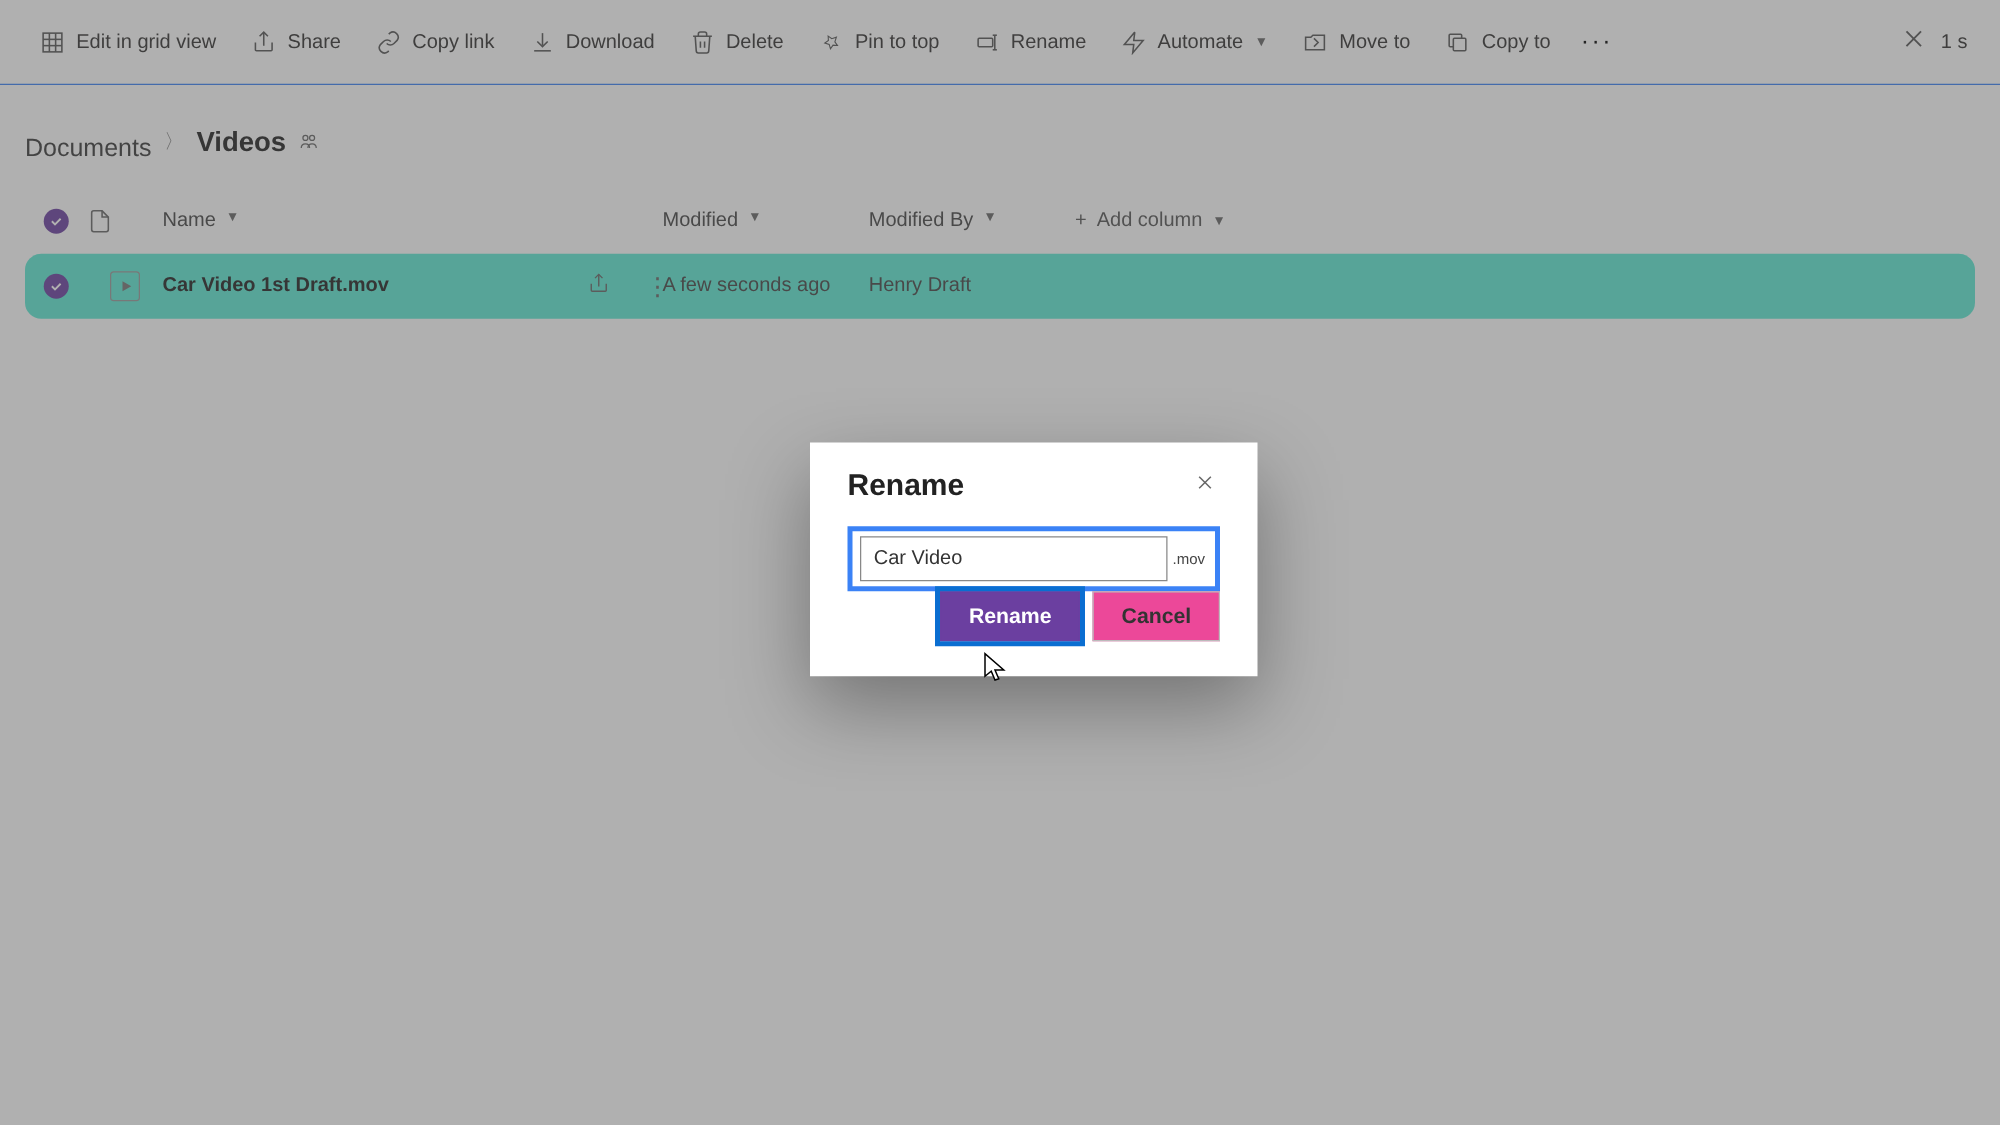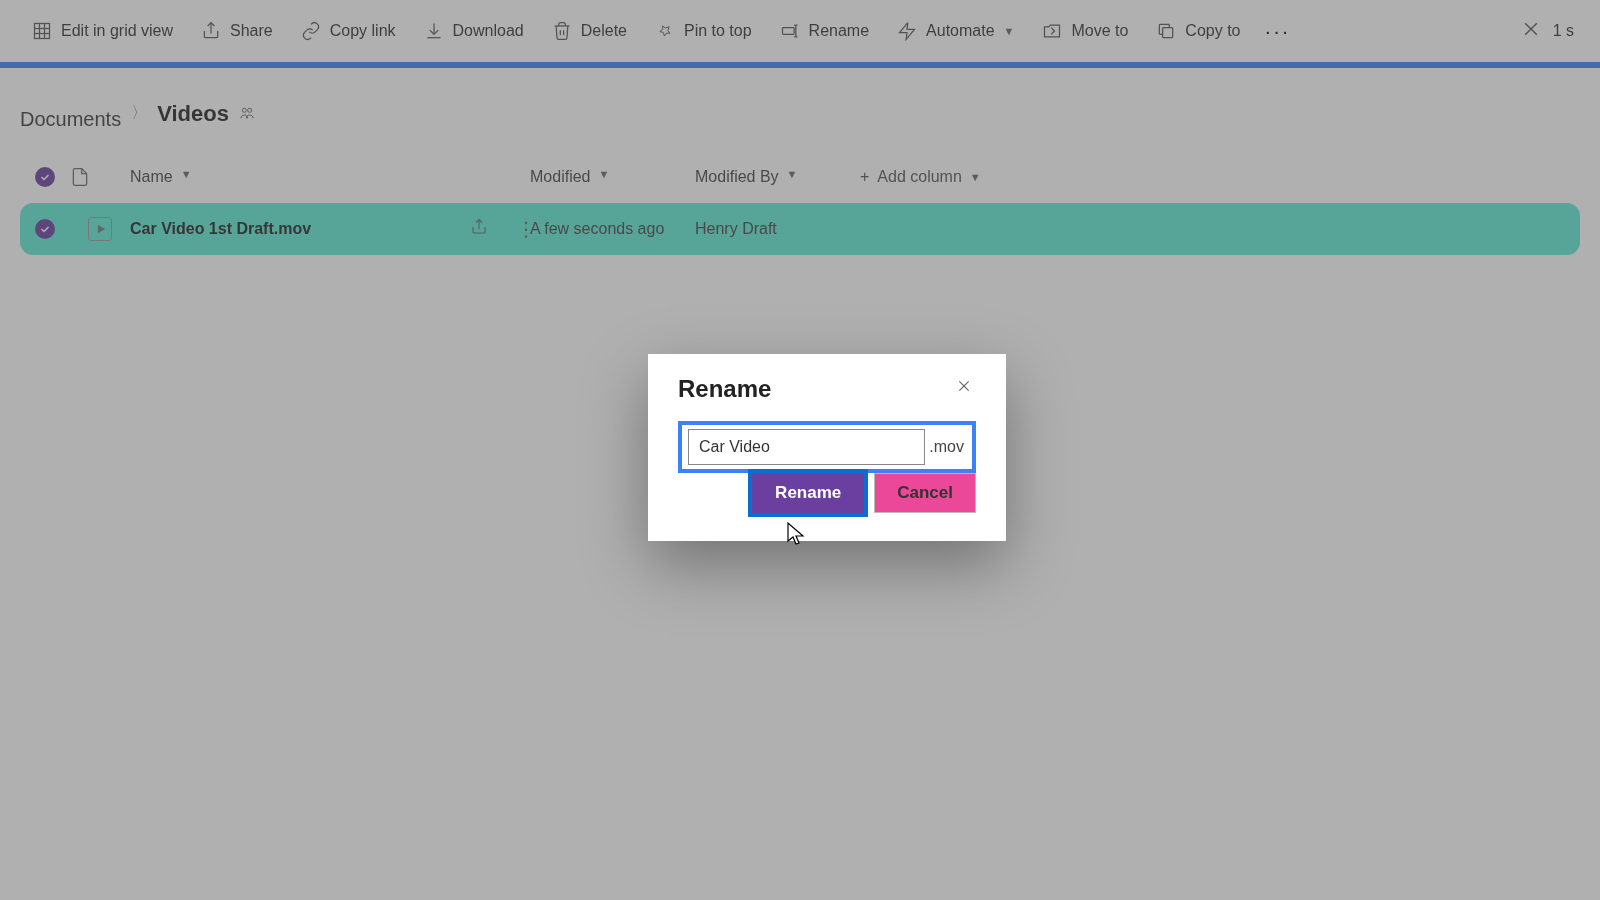--- a/index.html
+++ b/index.html
@@ -17,21 +17,21 @@
       background: rgba(80,80,80,0.45);
       z-index: 50;
     }
     .toolbar {
       height: 68px;
       display: flex;
       align-items: center;
       padding: 0 18px;
       gap: 0;
       background: #fff;
-      border-bottom: 6px solid #3b82f6;
+      border-bottom: 1px solid #3b82f6;
     }
     .toolbar-item {
       display: flex;
       align-items: center;
       gap: 9px;
       padding: 8px 14px;
       font-size: 16px;
       color: #323130;
       cursor: pointer;
     }
@@ -111,21 +111,21 @@
     }
     .filename-input {
       flex:1;
       border: 1.5px solid #888;
       padding: 8px 10px;
       font-size: 16px;
       color:#333;
       outline:none;
       font-family:inherit;
     }
-    .ext-label { font-size: 16px; color:#444; padding-right:2px;}
+    .ext-label { font-size: 12px; color:#444; padding-right:2px;}
     .dialog-buttons { display:flex; justify-content:flex-end; gap: 10px; }
     .btn {
       padding: 9px 22px;
       font-size: 17px;
       font-weight: 600;
       border: 1px solid #bbb;
       background:#ec4899;
       color:#333;
       cursor:pointer;
       font-family:inherit;

